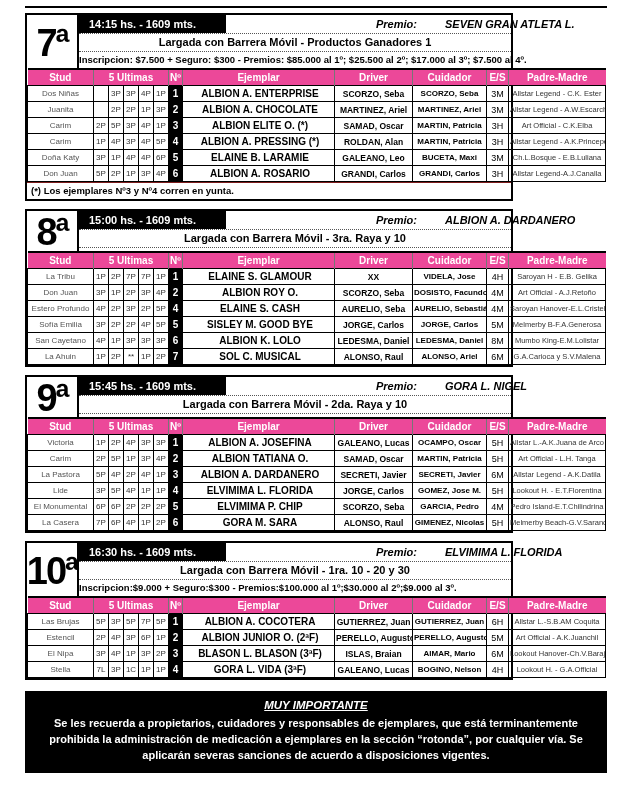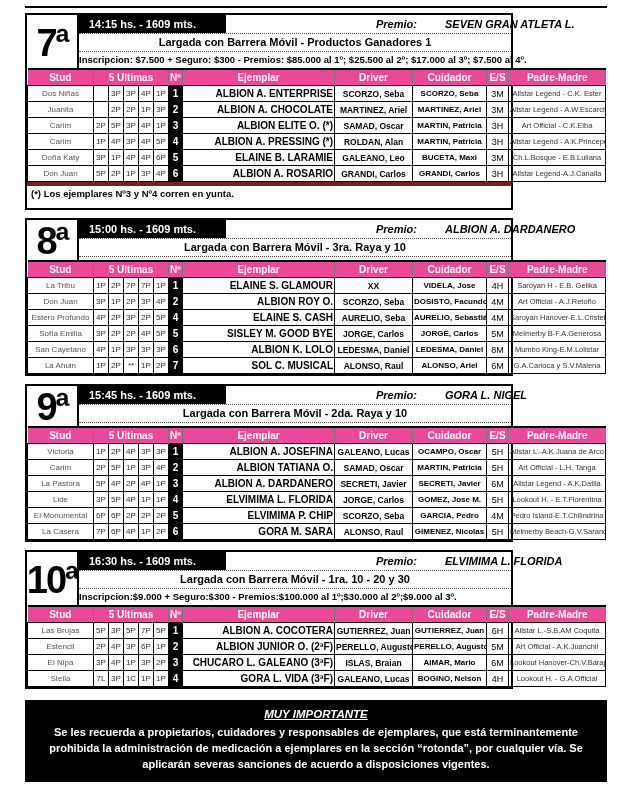--- a/index.html
+++ b/index.html
@@ -88,30 +88,30 @@
 
   tbody td {
     border: 1px solid #000;
     height: 15px; padding: 0 1px;
     text-align: center; vertical-align: middle;
     white-space: nowrap; overflow: hidden;
   }
   td.stud { font-size: 8px; color: #555; }
   td.ult  { font-size: 8px; color: #333; }
   td.num  { background: #000; color: #fff; font-weight: bold; font-size: 10px; }
-  td.ejemplar { text-align: right; font-weight: bold; font-size: 10px; padding-left: 4px; }
+  td.ejemplar { text-align: center; font-weight: bold; font-size: 10px; padding-left: 4px; }
   td.driver   { font-weight: bold; font-size: 8.5px; }
   td.cuidador { font-weight: bold; font-size: 8px; }
   td.es  { font-size: 9px; }
   td.pm  { font-size: 7.5px; color: #333; }
 
   .footnote {
-    border-top: 4px solid #7f1d1d;
+    border-top: 1px solid #7f1d1d;
     font-weight: bold; font-size: 9.5px;
-    padding: 2px 4px 9px 4px;
+    padding: 2px 4px 3px 4px;
   }
 
   .notice {
     width: 582px; box-sizing: border-box;
     margin-top: 11px;
     background: #000; color: #fff;
     text-align: center;
     padding: 8px 16px 9px 16px;
   }
   .notice-title {
@@ -602,21 +602,21 @@
   </tr>
 
   <tr>
     <td class="stud">El Nipa</td>
     <td class="ult">3P</td>
     <td class="ult">4P</td>
     <td class="ult">1P</td>
     <td class="ult">3P</td>
     <td class="ult">2P</td>
     <td class="num">3</td>
-    <td class="ejemplar">CHUCARO L. GALEANO (3ªF)</td>
+    <td class="ejemplar">BLASON L. BLASON (3ªF)</td>
     <td class="driver">ISLAS, Braian</td>
     <td class="cuidador">AIMAR, Mario</td>
     <td class="es">6M</td>
     <td class="pm">Lookout Hanover-Ch.V.Baraja</td>
   </tr>
 
   <tr>
     <td class="stud">Stella</td>
     <td class="ult">7L</td>
     <td class="ult">3P</td>

